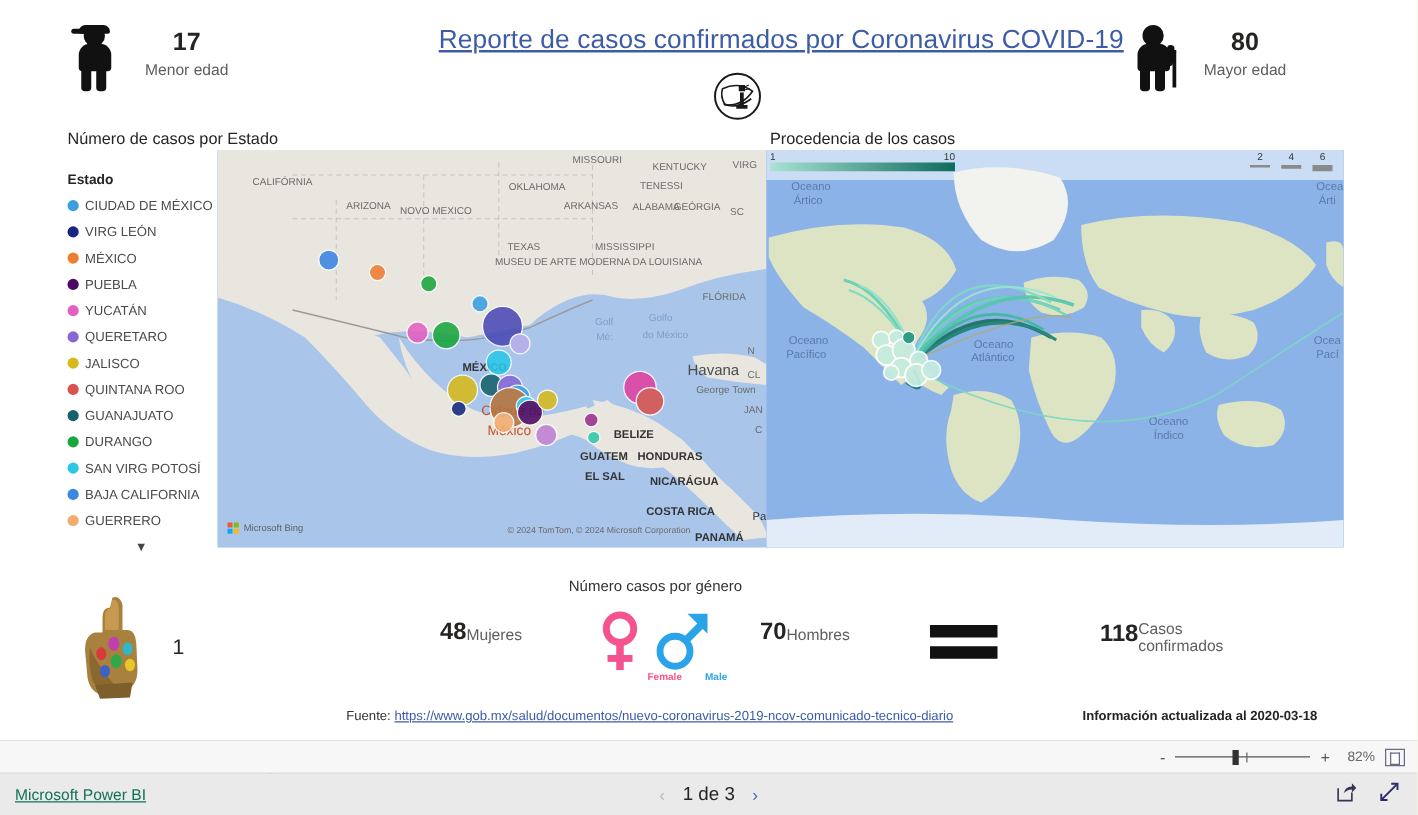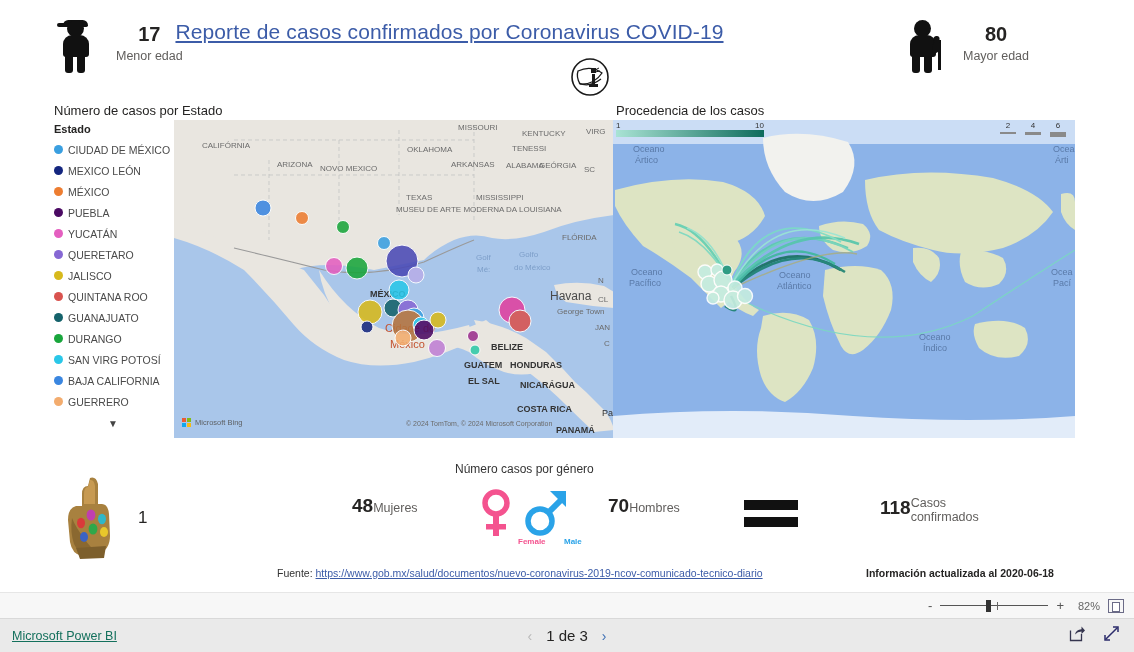--- a/index.html
+++ b/index.html
@@ -33,38 +33,38 @@
   .person .body { position: absolute; width: 26px; height: 22px; background: #111; left: 4.5px; top: 21px; border-radius: 9px 9px 3px 3px; }
   .person .legL, .person .legR { position: absolute; width: 8px; height: 19px; background: #111; top: 40px; }
   .person .legL { left: 7px; border-radius: 0 0 3px 3px; }
   .person .legR { left: 19px; border-radius: 0 0 3px 3px; }
   .person .cane { position: absolute; width: 3px; height: 30px; background: #111; left: 33px; top: 26px; }
   .person .cane:before { content:""; position:absolute; left:-5px; top:0; width:8px; height:3px; background:#111; border-radius:2px; }
   .person .armR { position: absolute; width: 6px; height: 17px; background: #111; left: 28px; top: 22px; border-radius: 3px; transform: rotate(6deg); }
 
   
   #report-title {
-    position: absolute; left: 0; top: 20px; width: 899px; text-align: center;
+    position: absolute; left: 0; top: 20px; width: 899px; text-align: right;
   }
   #report-title a {
     font-size: 21px; color: #3c5ca8; text-decoration: underline;
     text-underline-offset: 2px; letter-spacing: .1px;
   }
   #virus-badge {
     position: absolute; left: 569px; top: 57px; width: 42px; height: 40px;
   }
 
   
   .vis-title { position: absolute; font-size: 13px; color: #252423; }
   #t-estado { left: 54px; top: 103px; }
   #t-proced { left: 616px; top: 103px; }
 
   
   #legend { position: absolute; left: 54px; top: 123px; width: 118px; }
-  #legend .hdr { font-size: 11px; font-weight: 700; color: #252423; margin-bottom: 4px; }
+  #legend .hdr { font-size: 11px; font-weight: 700; color: #252423; margin-bottom: 4px; margin-top: 15px; }
   .leg-row { display: flex; align-items: center; height: 21px; cursor: pointer; }
   .leg-dot { width: 9px; height: 9px; border-radius: 50%; flex: 0 0 auto; margin-right: 5px; }
   .leg-lab { font-size: 10.5px; color: #4a4a4a; white-space: nowrap; }
   #legend-more { text-align: center; margin-top: 6px; color: #444; font-size: 10px; cursor: pointer; }
 
   
   .map { position: absolute; overflow: hidden; background: #a8c4e8; }
   #map-mexico { left: 174px; top: 120px; width: 440px; height: 318px; }
   #map-world  { left: 613px; top: 120px; width: 462px; height: 318px; }
 
@@ -198,21 +198,21 @@
 
     <div id="legend">
       <div class="hdr">Estado</div>
       <div id="legend-rows">
           <div class="leg-row">
             <span class="leg-dot" style="background: rgb(58, 159, 224);"></span>
             <span class="leg-lab">CIUDAD DE MÉXICO</span>
           </div>
           <div class="leg-row">
             <span class="leg-dot" style="background: rgb(20, 38, 127);"></span>
-            <span class="leg-lab">MEXICO LEÓN</span>
+            <span class="leg-lab">VIRG LEÓN</span>
           </div>
           <div class="leg-row">
             <span class="leg-dot" style="background: rgb(237, 125, 49);"></span>
             <span class="leg-lab">MÉXICO</span>
           </div>
           <div class="leg-row">
             <span class="leg-dot" style="background: rgb(75, 10, 99);"></span>
             <span class="leg-lab">PUEBLA</span>
           </div>
           <div class="leg-row">
@@ -515,21 +515,21 @@
     <div class="bk" id="bk-total">
       <div class="num">118</div>
       <div class="cap">Casos confirmados</div>
     </div>
 
     <div id="footer">
       <div id="foot-author">Jesus Gil/Dr Rudo SQL 2020 ©</div>
       <div id="foot-source">
         <span>Fuente: </span><a href="#">https://www.gob.mx/salud/documentos/nuevo-coronavirus-2019-ncov-comunicado-tecnico-diario</a>
       </div>
-      <div id="foot-updated">Información actualizada al 2020-06-18</div>
+      <div id="foot-updated">Información actualizada al 2020-03-18</div>
     </div>
   </div>
 
   <div id="zoombar">
     <span class="minus">-</span>
     <div id="slider">
       <div class="track"></div>
       <div class="thumb"></div>
       <div class="tick"></div>
     </div>

